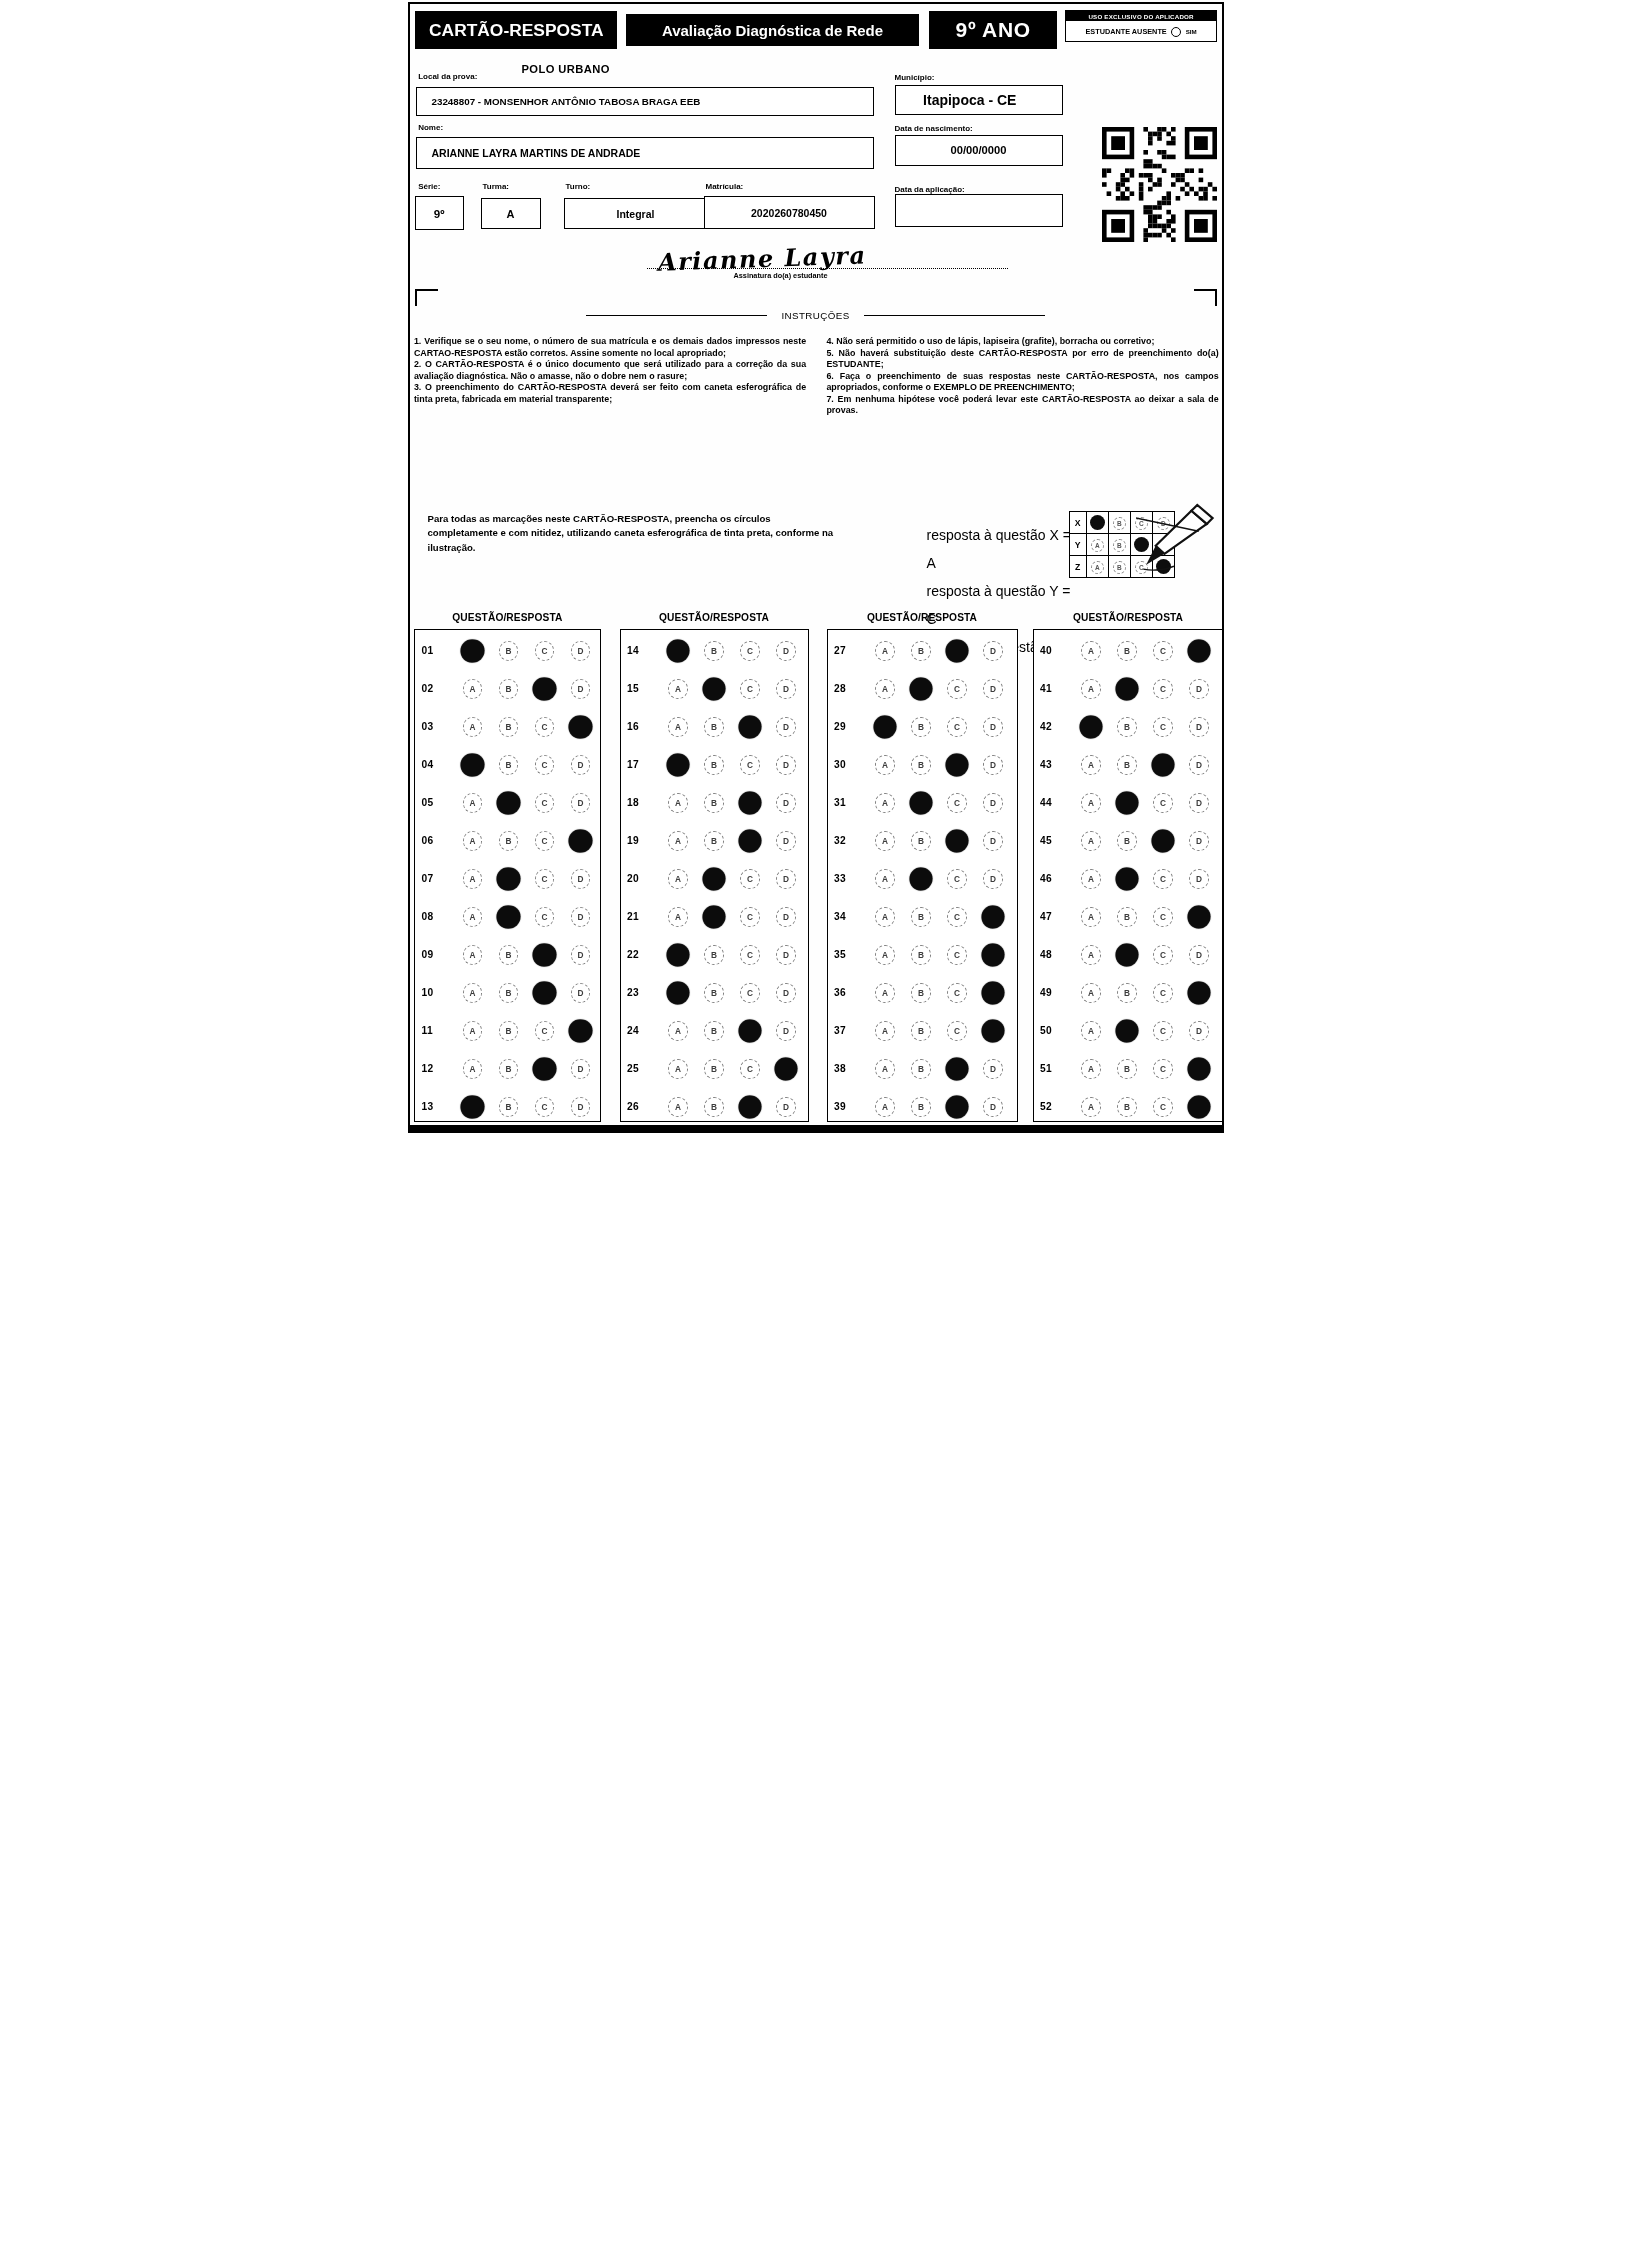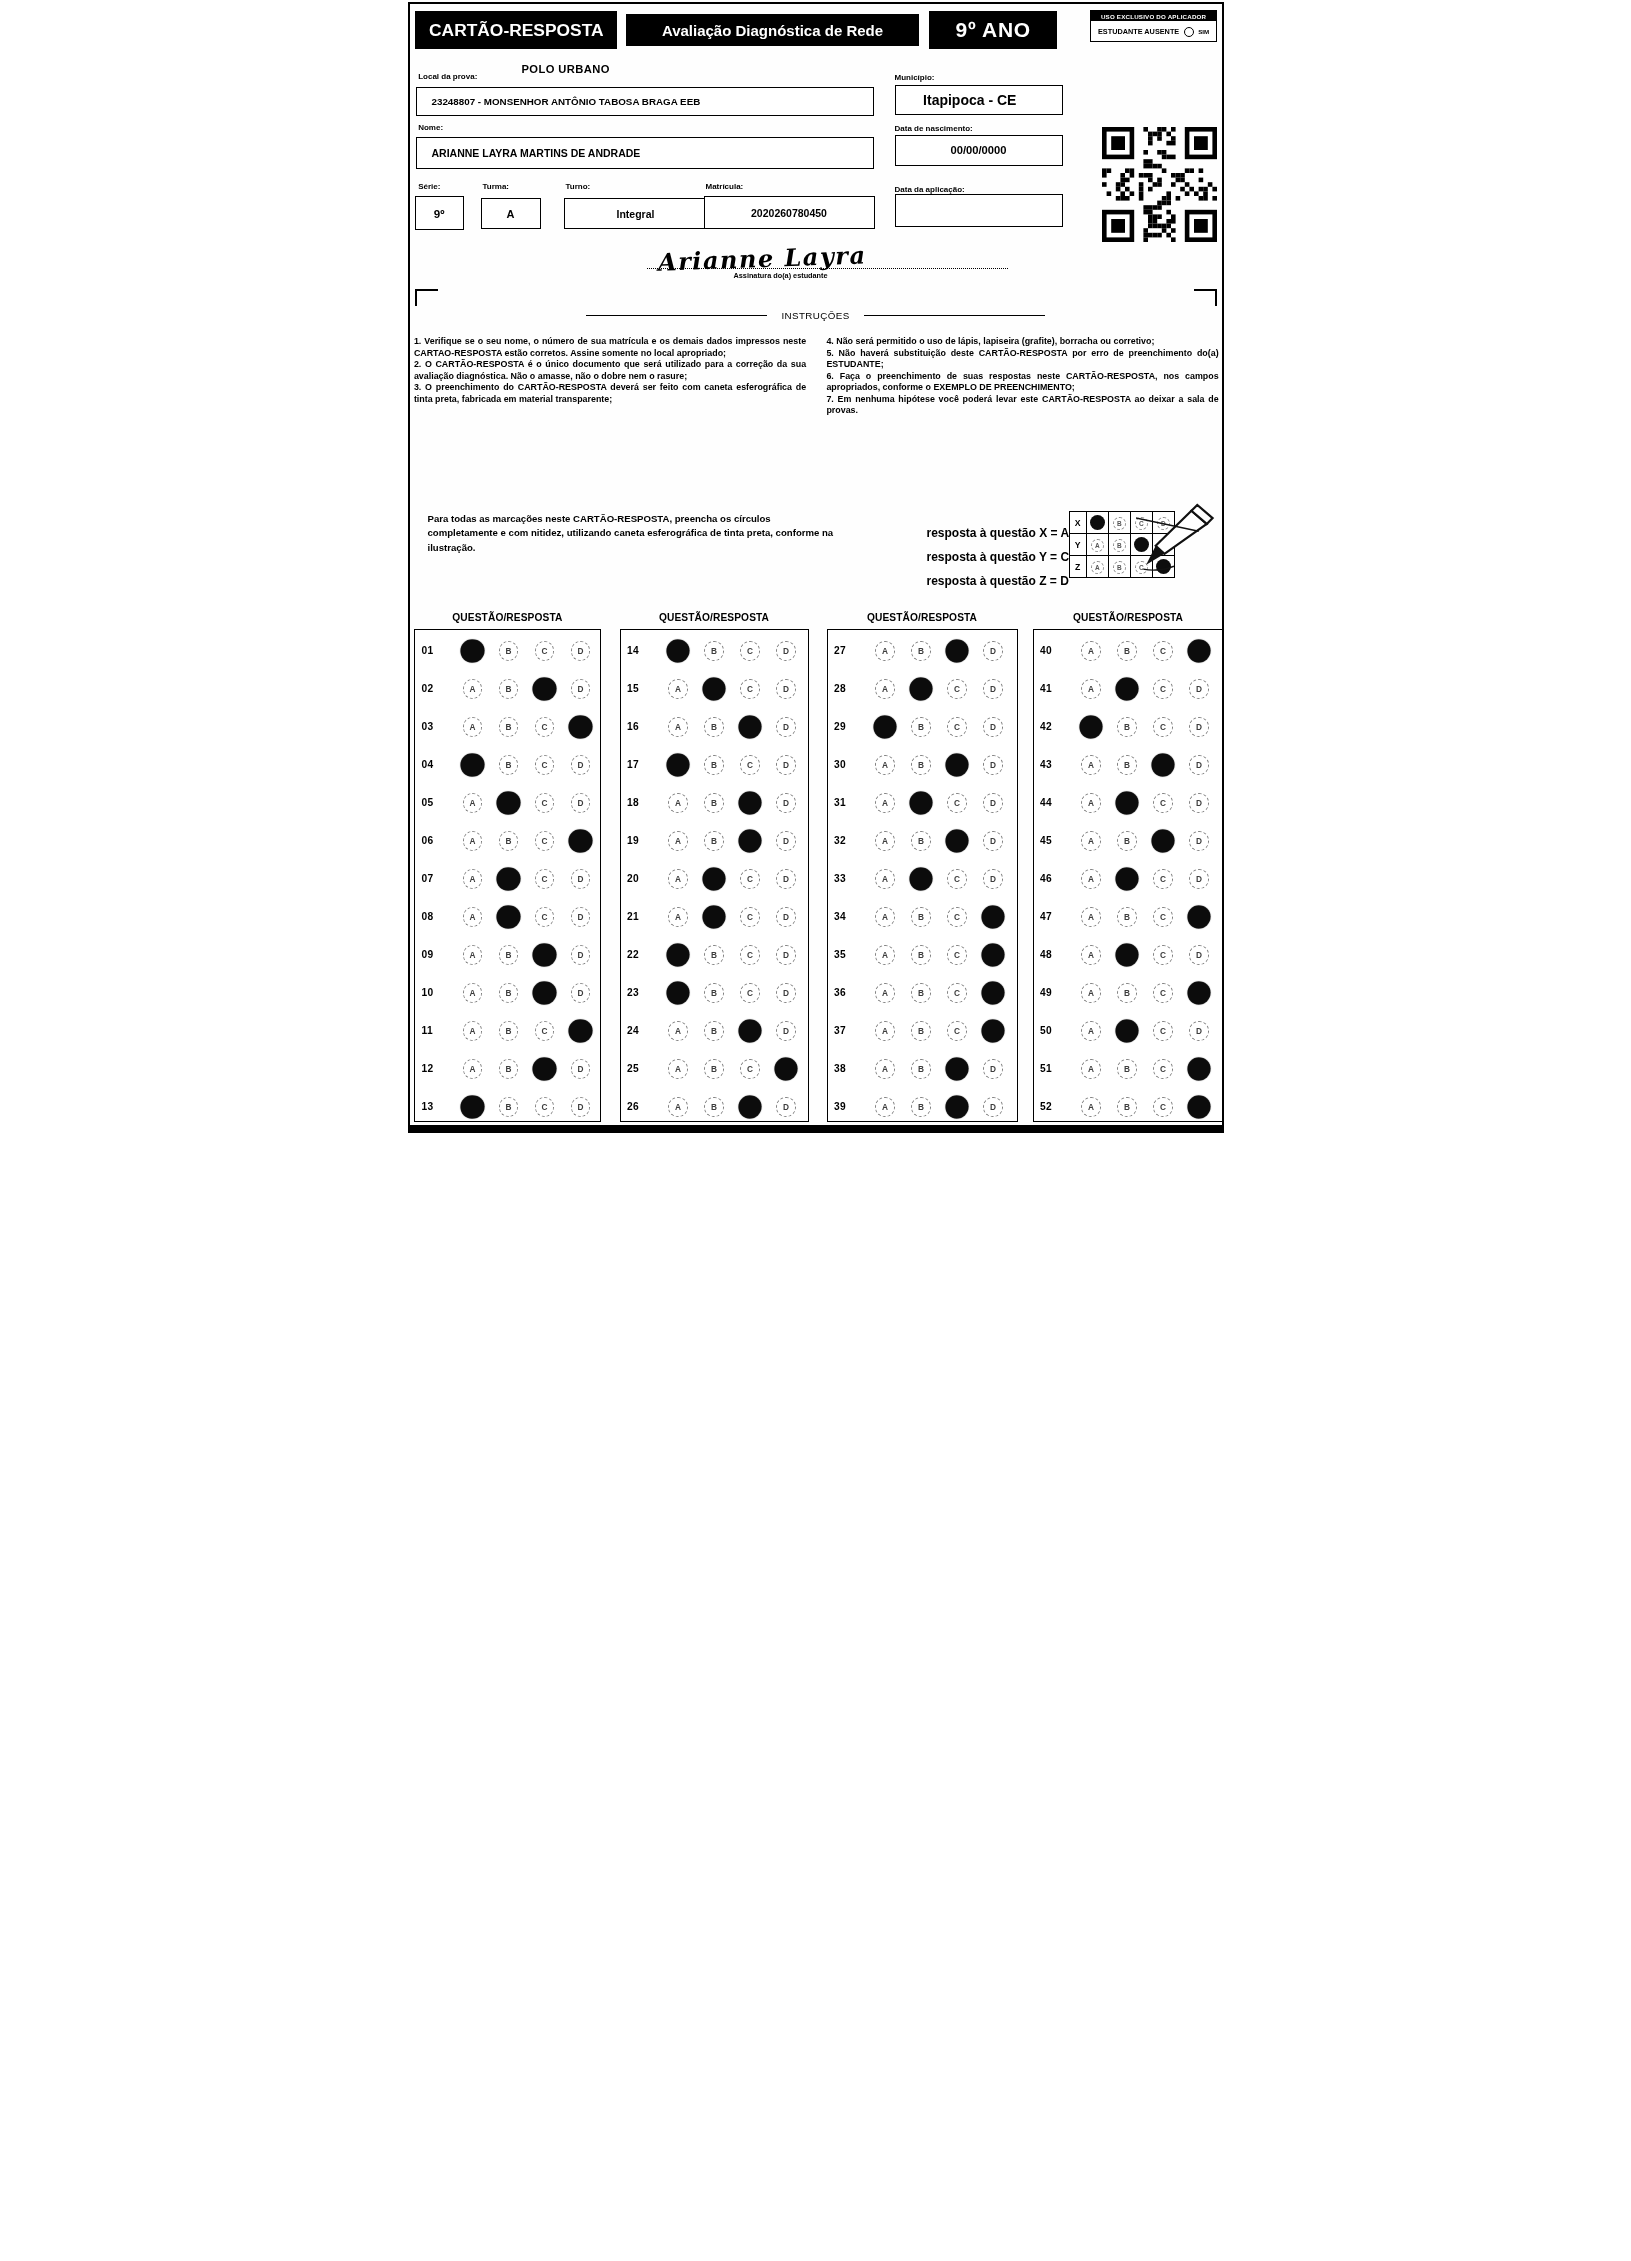--- a/index.html
+++ b/index.html
@@ -7,21 +7,21 @@
   body{font-family:"Liberation Sans","DejaVu Sans",sans-serif;color:#000}
   .page{position:relative;width:816px;height:1131px;margin:2px auto;background:#fefefe;
         border:2.2px solid #000;border-bottom:8.7px solid #000;overflow:hidden}
 
   
   .header{position:absolute;top:5.8px;left:5.8px;right:4.4px;display:flex;align-items:flex-start}
   .hbox{background:#000;color:#fff;font-weight:bold;display:flex;align-items:center;justify-content:center;text-align:center}
   .hbox.title{width:202px;height:38px;font-size:17.4px;margin-top:1.5px}
   .hbox.subtitle{width:293px;height:32px;font-size:15px;margin-left:8.7px;margin-top:4.4px}
   .hbox.grade{width:128px;height:38px;font-size:21px;margin-left:10.2px;margin-top:1.5px;letter-spacing:0.7px}
-  .applicator{margin-left:auto;width:127px;border:1.5px solid #000;background:#fff}
+  .applicator{margin-left:auto;width:152px;border:1.5px solid #000;background:#fff}
   .applicator .bar{background:#000;color:#fff;font-size:6.2px;font-weight:bold;text-align:center;padding:2.2px 0 1.5px;letter-spacing:0.2px}
   .applicator .arow{display:flex;align-items:center;justify-content:center;gap:4.4px;padding:5.1px 1.5px 4.4px}
   .absent-label{font-size:7.3px;font-weight:bold}
   .radio{width:10.2px;height:10.2px;border:1.2px solid #000;border-radius:50%;background:#fff}
   .sim{font-size:6.2px;font-weight:bold}
 
   
   .form-area{position:absolute;top:58px;left:0;right:0;height:226px}
   .flabel{position:absolute;font-size:8px;font-weight:bold;white-space:nowrap}
   .fvalue{position:absolute;font-weight:bold;white-space:nowrap}
@@ -50,21 +50,21 @@
   .instr-title-row{position:absolute;top:306px;left:0;right:0;display:flex;align-items:center;justify-content:center;gap:14.5px}
   .instr-title-row .line{height:1.8px;background:#000;width:181px}
   .instr-title{font-size:9.8px;font-weight:normal;letter-spacing:0.4px}
   .instr-cols{position:absolute;top:332px;left:4.4px;right:2.9px;display:flex;gap:20.3px}
   .instr-col{flex:1}
   .instr-item{font-size:8.9px;font-weight:bold;line-height:1.3;text-align:justify}
 
   
   .example-para{position:absolute;top:508px;left:18px;width:412px;font-size:9.6px;font-weight:bold;line-height:1.5}
   .legend{position:absolute;top:517px;left:517px;width:145px}
-  .legend p{font-size:12px;font-weight:bold;line-height:2}
+  .legend p{font-size:14px;font-weight:normal;line-height:2}
   .ex-grid{position:absolute;top:507px;left:659px;border-collapse:collapse;background:#fff}
   .ex-grid td{border:1.5px solid #000;width:22px;height:22px;text-align:center;vertical-align:middle;padding:0}
   .ex-grid td.ex-label{width:17.4px;font-weight:bold;font-size:8.7px}
   .ex-bubble{display:inline-flex;width:13px;height:13px;border:0.9px dashed #8a8a8a;border-radius:50%;
              align-items:center;justify-content:center;font-size:6.5px;font-weight:bold;color:#555}
   .ex-filled{display:inline-block;width:15.2px;height:15.2px;background:#0d0d0d;border-radius:50%;vertical-align:middle}
   .pen{position:absolute;left:726px;top:498px;z-index:5}
 
   
   .answers-col{position:absolute;top:608px}

